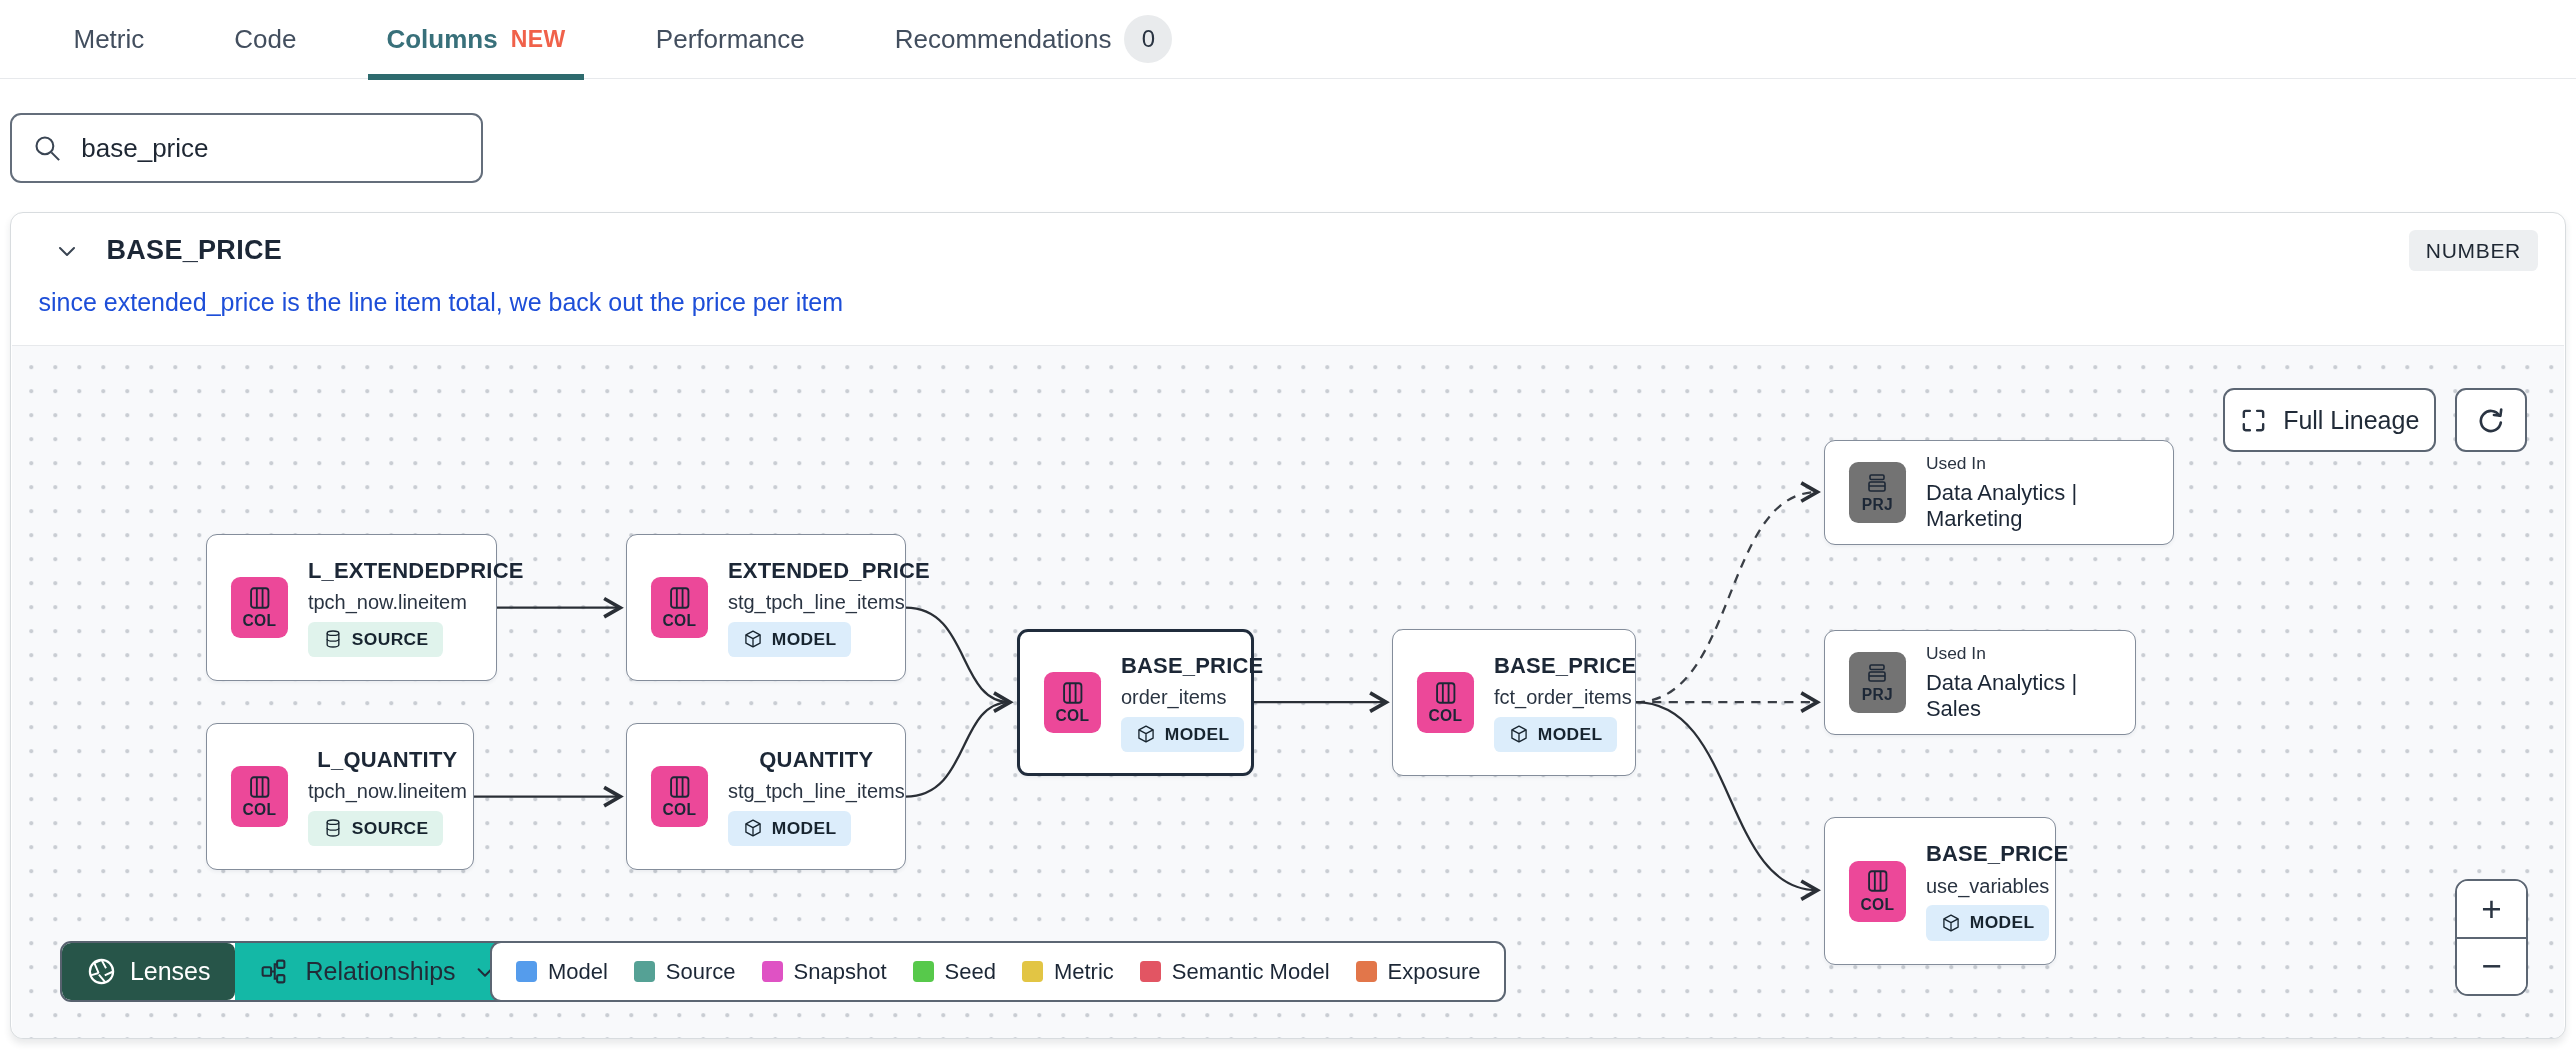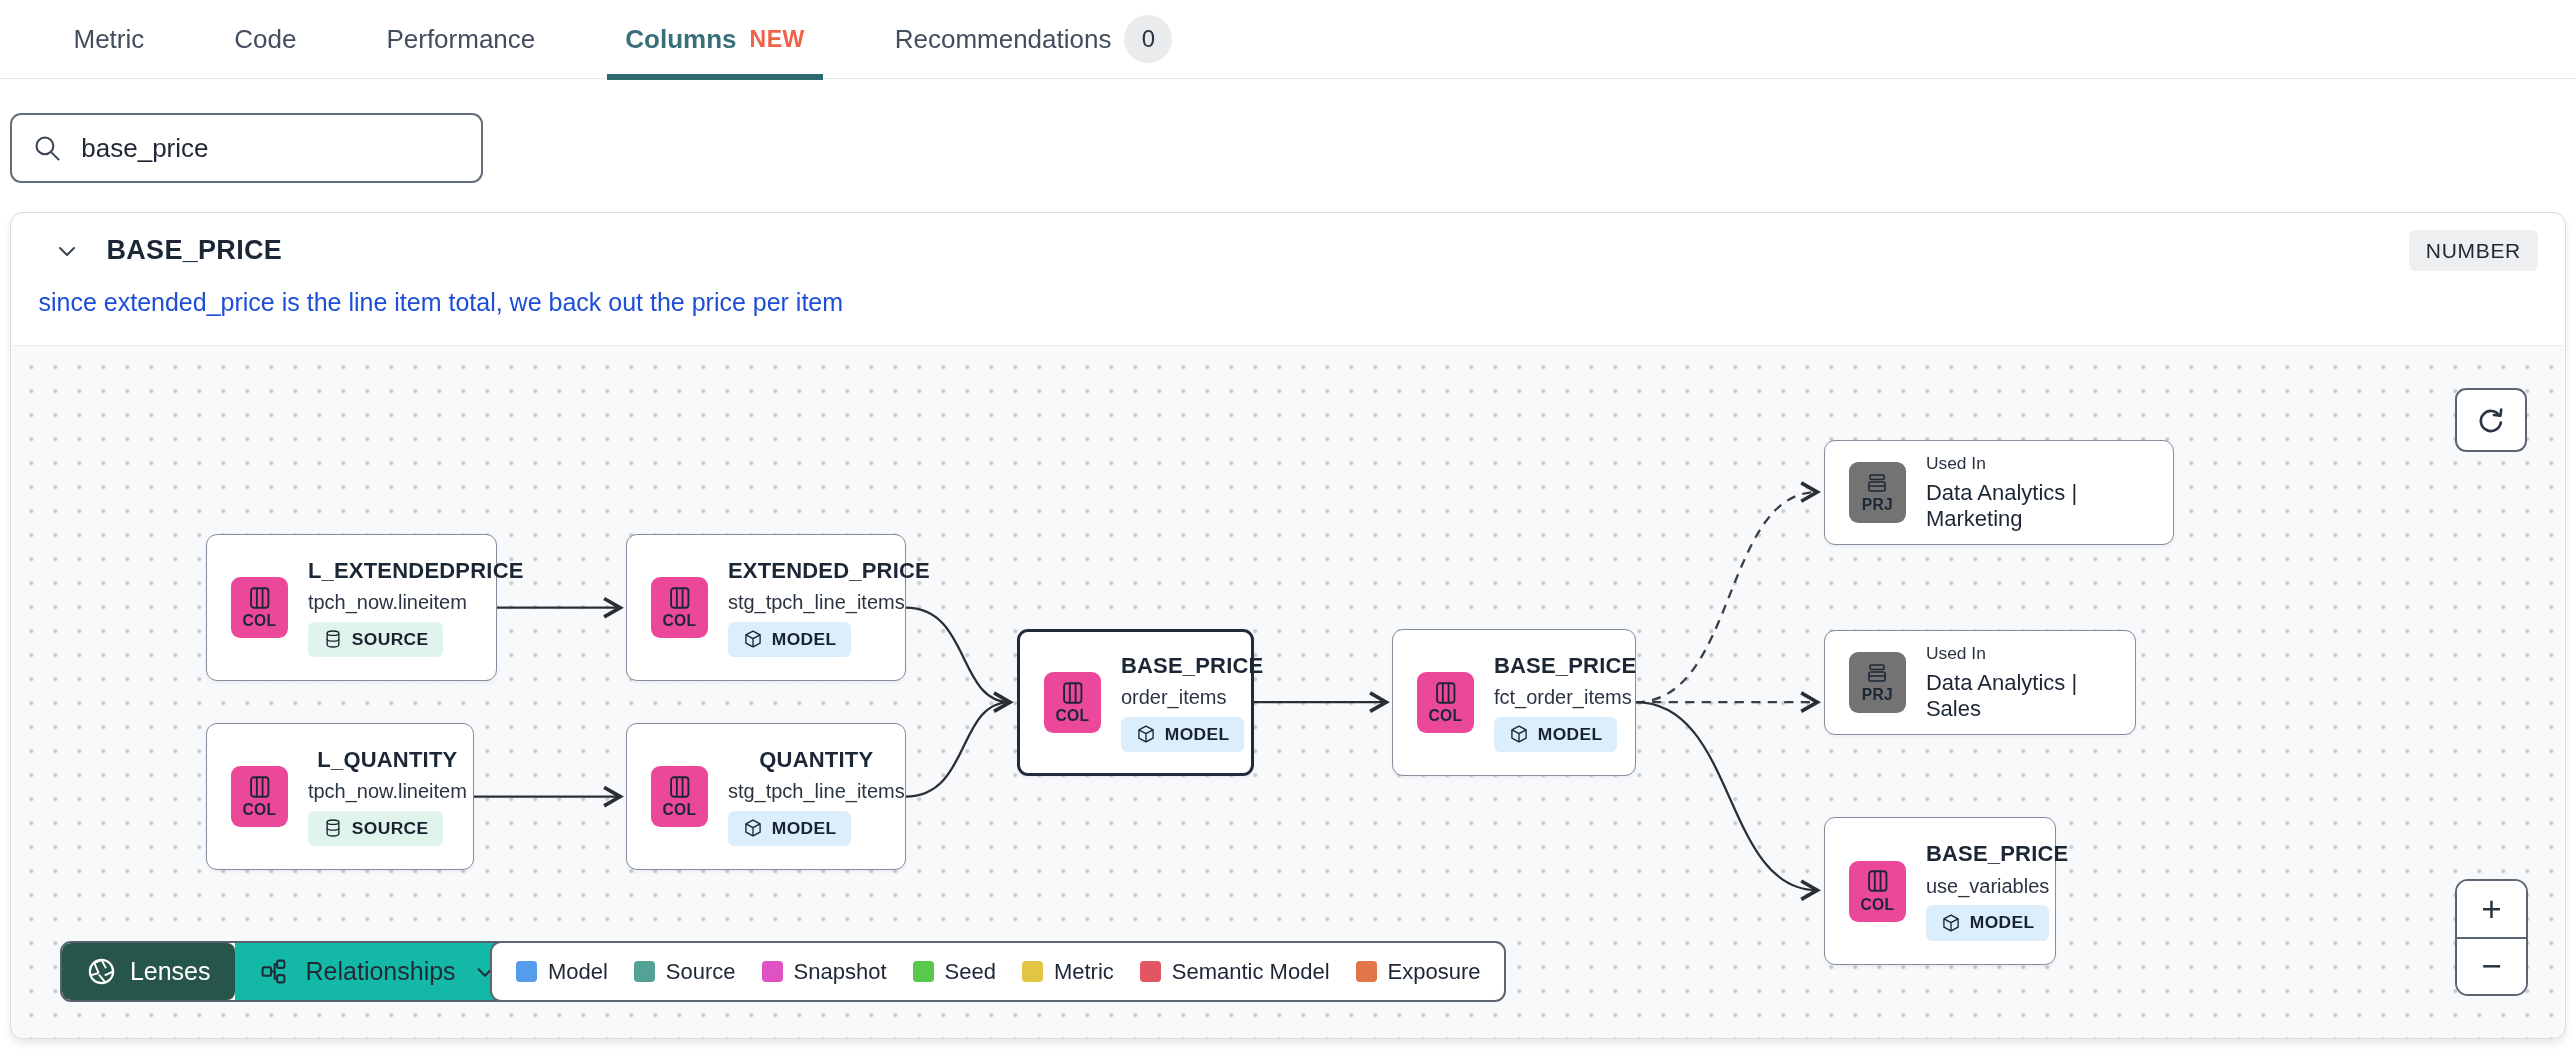--- a/index.html
+++ b/index.html
@@ -96,26 +96,26 @@
 </head>
 <body>
 
 <nav class="tabbar">
   <div class="tab">
     <span>Metric</span>
   </div>
   <div class="tab">
     <span>Code</span>
   </div>
-  <div class="tab">
-    <span>Performance</span>
-  </div>
   <div class="tab active">
     <span>Columns</span>
     <span class="tab-new">NEW</span>
+  </div>
+  <div class="tab">
+    <span>Performance</span>
   </div>
   <div class="tab">
     <span>Recommendations</span>
     <span class="tab-count">0</span>
   </div>
 </nav>
 
 <div class="searchbox">
   <svg width="31" height="31" viewBox="0 0 24 24">
     <circle cx="10" cy="10" r="6.5" fill="none" stroke="#3a4553" stroke-width="1.6"></circle>
@@ -331,20 +331,26 @@
         <div class="badge model">
           <svg width="20" height="20" viewBox="0 0 24 24">
             <path d="M12,2.5 L20.5,7 V17 L12,21.5 L3.5,17 V7 Z" fill="none" stroke="#17242f" stroke-width="1.6" stroke-linejoin="round"></path>
             <path d="M3.5,7 L12,11.5 L20.5,7 M12,11.5 V21.5" fill="none" stroke="#17242f" stroke-width="1.6" stroke-linejoin="round"></path>
           </svg>
           <span>MODEL</span>
         </div>
       </div>
     </div>
 
+    <button class="ctl full-lineage">
+      <svg width="29" height="29" viewBox="0 0 24 24">
+        <path d="M4,9 V5.5 Q4,4 5.5,4 H9 M15,4 H18.5 Q20,4 20,5.5 V9 M20,15 V18.5 Q20,20 18.5,20 H15 M9,20 H5.5 Q4,20 4,18.5 V15" fill="none" stroke="#2a3442" stroke-width="2" stroke-linecap="round"></path>
+      </svg>
+      <span>Full Lineage</span>
+    </button>
     <button class="ctl refresh-btn">
       <svg width="33" height="33" viewBox="0 0 24 24">
         <path d="M18.5,8.5 A7.3,7.3 0 1 0 19.5,13.5" fill="none" stroke="#2a3442" stroke-width="1.9" stroke-linecap="round"></path>
         <polyline points="14.5,8 19.2,8.6 19.8,4" fill="none" stroke="#2a3442" stroke-width="1.9" stroke-linecap="round" stroke-linejoin="round"></polyline>
       </svg>
     </button>
 
     <div class="zoomctl">
       <div class="zoombtn">+</div>
       <div class="zoombtn">−</div>

